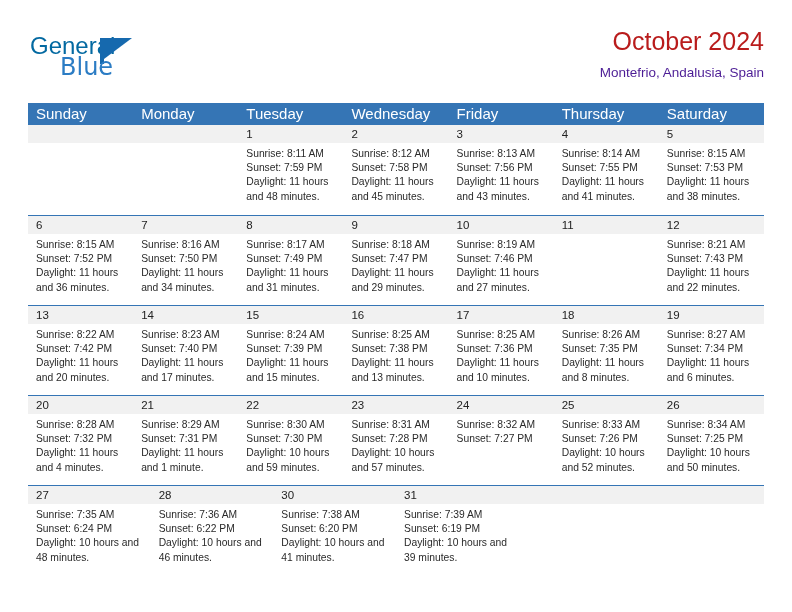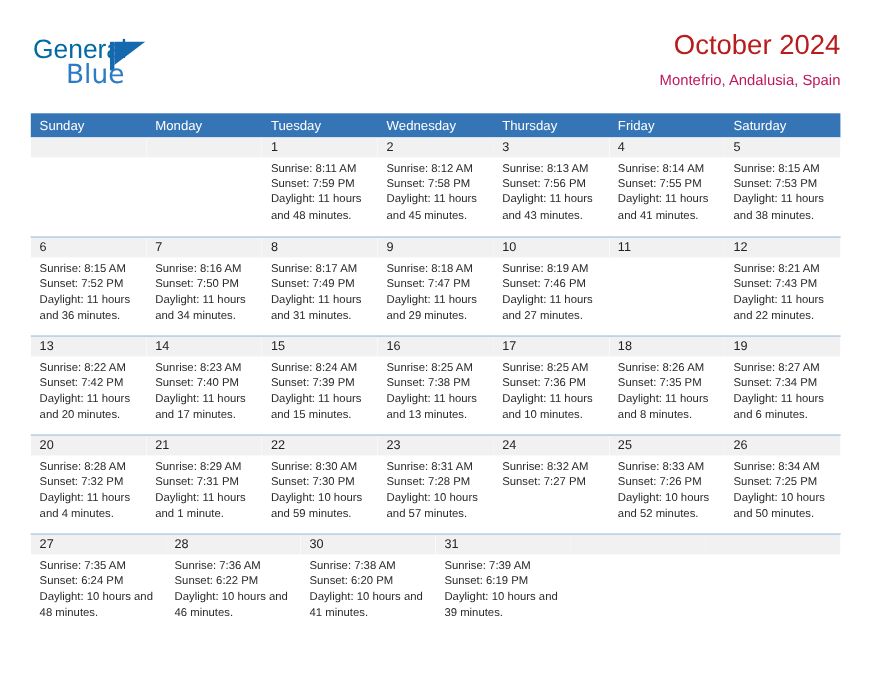--- a/index.html
+++ b/index.html
@@ -91,42 +91,42 @@
     font-weight: 400;
     color: #b91c1c;
     line-height: 30px;
     white-space: nowrap;
     font-family: "Liberation Sans", sans-serif;
   }
   .cal-subtitle {
     margin-top: 9px;
     font-size: 13.5px;
     font-weight: 400;
-    color: #be185d;
+    color: #4c1d95;
     line-height: 16px;
     white-space: nowrap;
     font-family: "Liberation Sans", sans-serif;
   }
 
   
   .calendar {
     position: absolute;
     left: 28px;
     top: 103px;
     width: 736px;
   }
   .dow-row {
     display: flex;
     background: #3575b5;
     height: 22px;
   }
   .dow-cell {
     flex: 1 1 0;
     color: #ffffff;
-    font-size: 12px;
+    font-size: 15px;
     line-height: 22px;
     padding-left: 8px;
     box-sizing: border-box;
     overflow: hidden;
     white-space: nowrap;
   }
   .week-row {
     display: flex;
     border-top: 1.6px solid #3575b5;
     height: 90px;
@@ -190,22 +190,22 @@
 
   </div>
 
   <div class="calendar">
 
     <div class="dow-row">
       <div class="dow-cell">Sunday</div>
       <div class="dow-cell">Monday</div>
       <div class="dow-cell">Tuesday</div>
       <div class="dow-cell">Wednesday</div>
+      <div class="dow-cell">Friday</div>
       <div class="dow-cell">Thursday</div>
-      <div class="dow-cell">Friday</div>
       <div class="dow-cell">Saturday</div>
     </div>
 
     <div id="weeks-container">
         <div class="week-row">
           <div class="day-cell empty">
             <div class="day-number"></div>
           </div>
           <div class="day-cell empty">
             <div class="day-number"></div>

